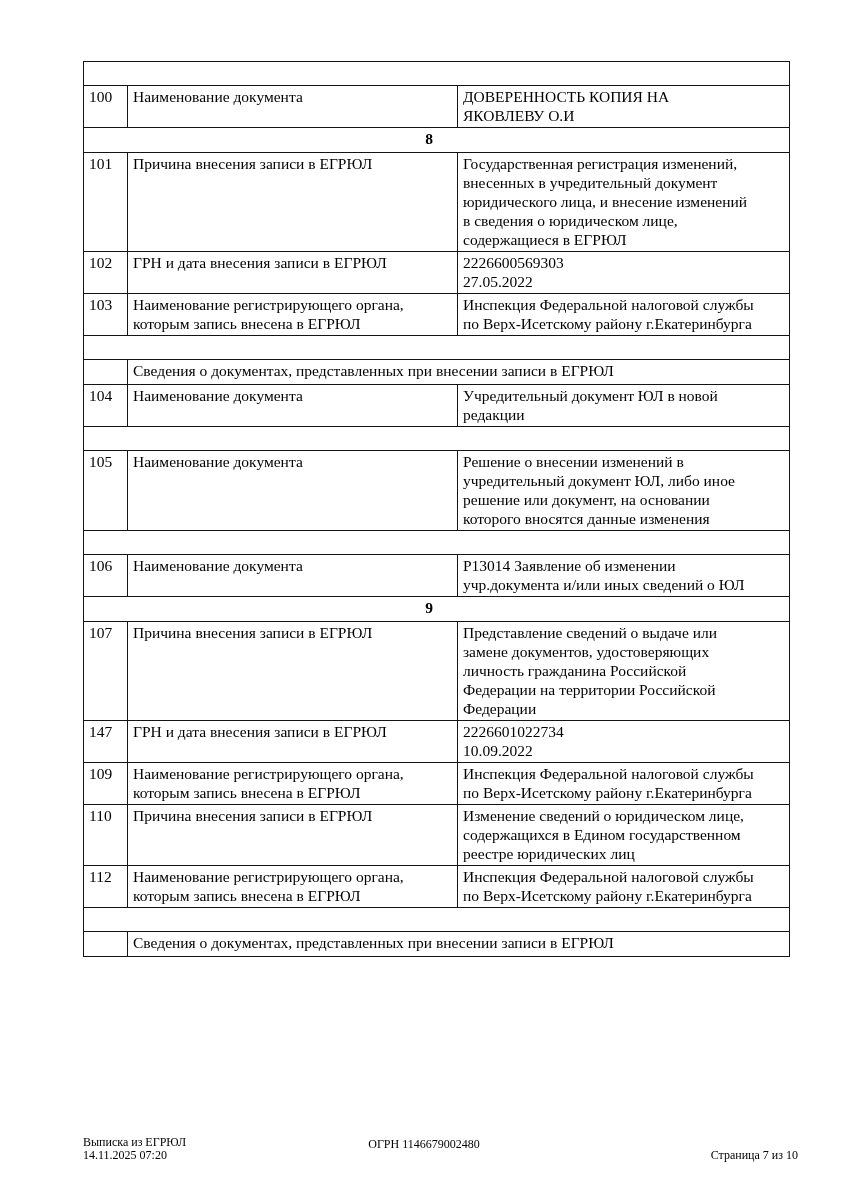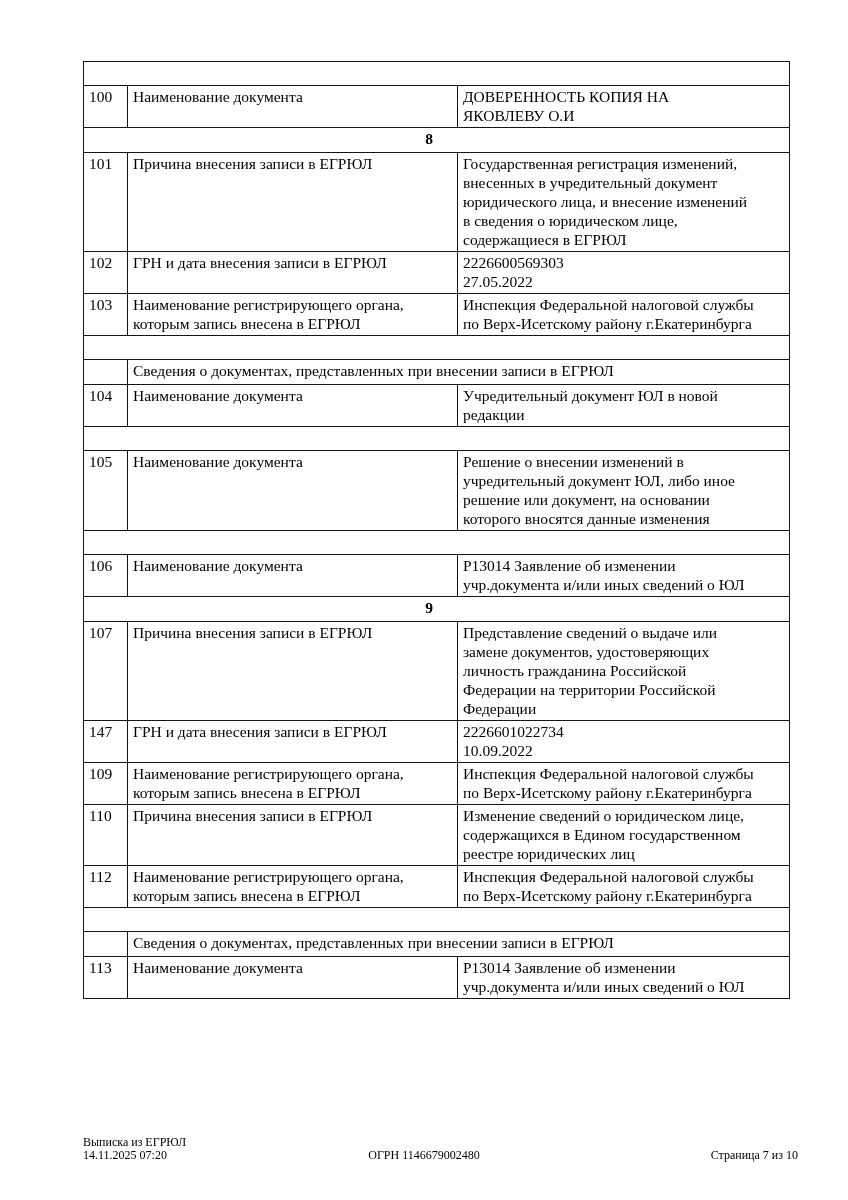--- a/index.html
+++ b/index.html
@@ -66,21 +66,21 @@
   .footer-left {
     position: absolute;
     left: 83px;
     bottom: 0;
   }
   .footer-left .bold { font-weight: normal; }
   .footer-center {
     position: absolute;
     left: 50%;
     transform: translateX(-50%);
-    bottom: 0;
+    bottom: 11px;
   }
   .footer-right {
     position: absolute;
     right: 50px;
     bottom: 0;
   }
 </style>
 </head>
 <body>
 
@@ -197,26 +197,20 @@
 которым запись внесена в ЕГРЮЛ</td>
           <td class="value-cell">Инспекция Федеральной налоговой службы
 по Верх-Исетскому району г.Екатеринбурга</td>
         </tr>
         <tr>
           <td class="empty-cell" colspan="3"></td>
         </tr>
         <tr>
           <td class="num-cell subheader-cell"></td>
           <td class="subheader-cell" colspan="2">Сведения о документах, представленных при внесении записи в ЕГРЮЛ</td>
-        </tr>
-        <tr>
-          <td class="num-cell">113</td>
-          <td class="label-cell">Наименование документа</td>
-          <td class="value-cell">Р13014 Заявление об изменении
-учр.документа и/или иных сведений о ЮЛ</td>
         </tr>
       </tbody>
   </table>
 </div>
 
 <div class="footer">
   <div class="footer-left">
     <div class="bold">Выписка из ЕГРЮЛ</div>
     <div>14.11.2025 07:20</div>
   </div>

